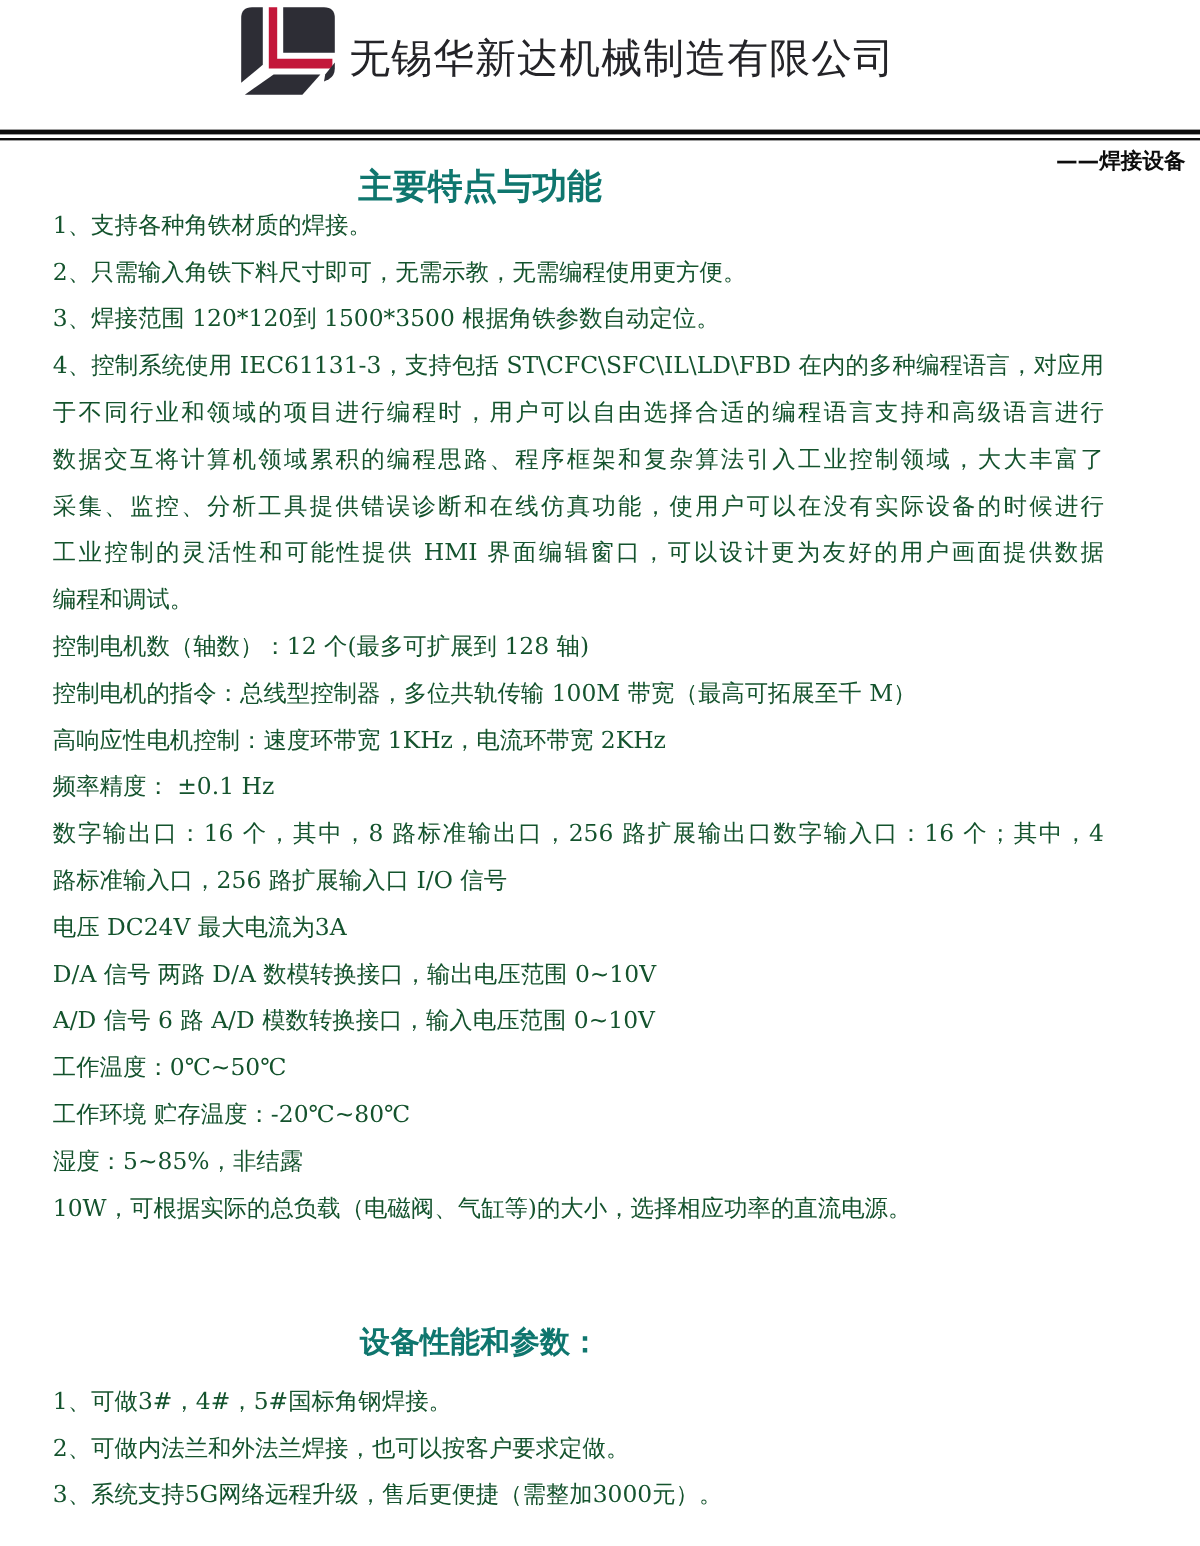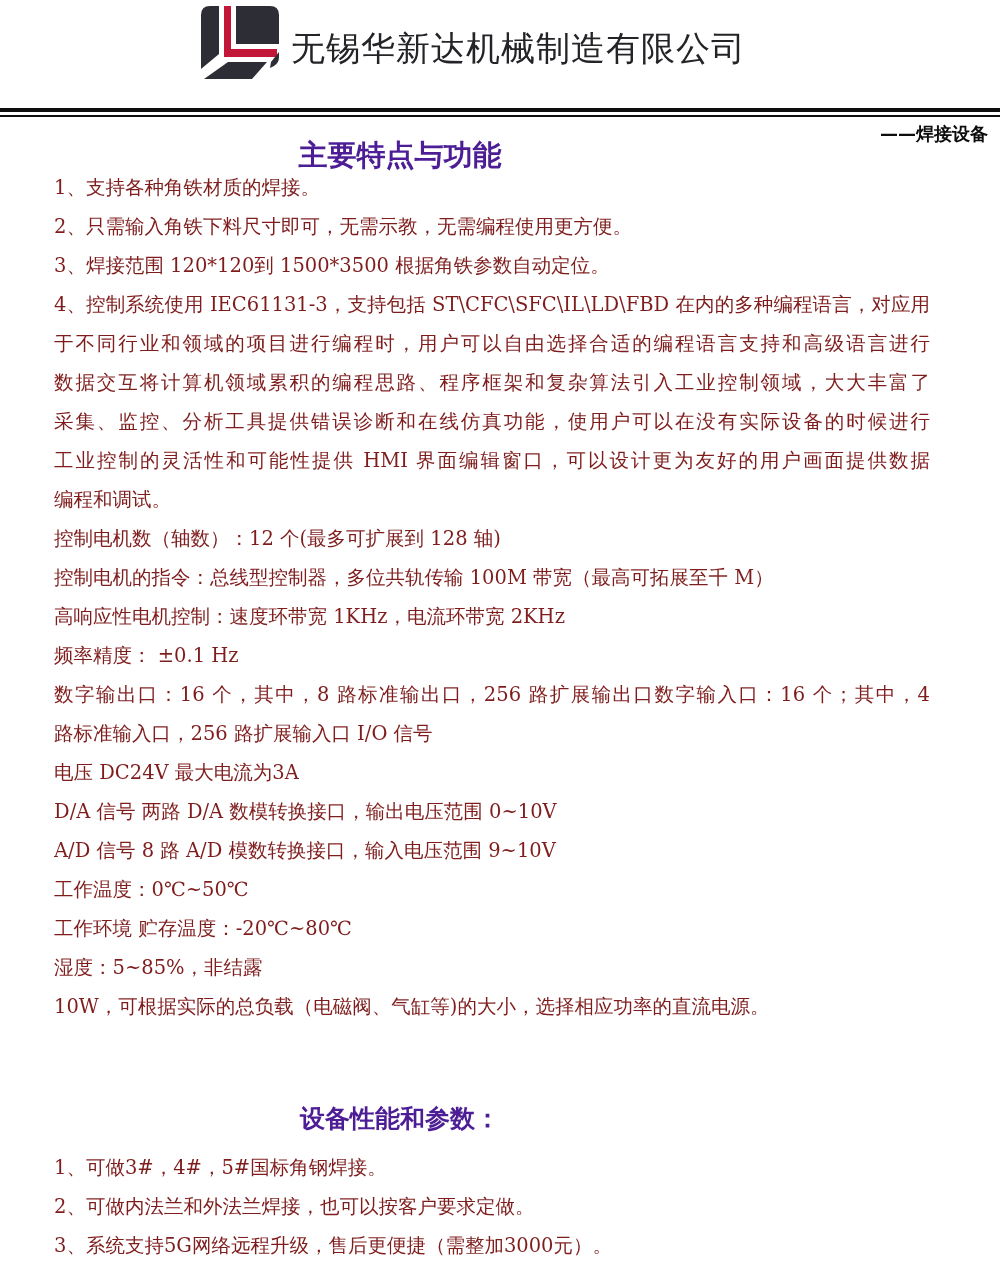--- a/index.html
+++ b/index.html
@@ -33,28 +33,28 @@
     position:absolute; left:0; right:0; top:108px;
     height:3px;
     border-top:4px solid #0d0d0d;
     border-bottom:2px solid #0d0d0d;
   }
   
   .sec-title {
     position:absolute; left:0; width:800px;
     text-align:center;
     font-family:"DejaVu Sans","Liberation Sans",sans-serif;
-    font-weight:700; color:#4c1d95;
+    font-weight:700; color:#0f766e;
   }
   .sec-title.features { top:136px; font-size:29px; }
   .sec-title.params   { top:1102px; font-size:25px; }
   
   .textblock {
-    position:absolute; left:54px; width:876px;
-    font-size:19.5px; color:#7f1d1d;
+    position:absolute; left:44px; width:876px;
+    font-size:19.5px; color:#14532d;
   }
   .textblock.features { top:168px; }
   .textblock.params   { top:1148px; }
   .ln {
     height:39px; line-height:39px;
     white-space:nowrap; overflow:hidden;
   }
   .ln.jl {
     white-space:normal;
     text-align:justify;
@@ -95,21 +95,21 @@
   <div class="ln jl">工业控制的灵活性和可能性提供 HMI 界面编辑窗口，可以设计更为友好的用户画面提供数据</div>
   <div class="ln">编程和调试。</div>
   <div class="ln">控制电机数（轴数）：12 个(最多可扩展到 128 轴)</div>
   <div class="ln">控制电机的指令：总线型控制器，多位共轨传输 100M 带宽（最高可拓展至千 M）</div>
   <div class="ln">高响应性电机控制：速度环带宽 1KHz，电流环带宽 2KHz</div>
   <div class="ln">频率精度： ±0.1 Hz</div>
   <div class="ln jl">数字输出口：16 个，其中，8 路标准输出口，256 路扩展输出口数字输入口：16 个；其中，4</div>
   <div class="ln">路标准输入口，256 路扩展输入口 I/O 信号</div>
   <div class="ln">电压 DC24V 最大电流为3A</div>
   <div class="ln">D/A 信号 两路 D/A 数模转换接口，输出电压范围 0~10V</div>
-  <div class="ln">A/D 信号 8 路 A/D 模数转换接口，输入电压范围 9~10V</div>
+  <div class="ln">A/D 信号 6 路 A/D 模数转换接口，输入电压范围 0~10V</div>
   <div class="ln">工作温度：0℃~50℃</div>
   <div class="ln">工作环境 贮存温度：-20℃~80℃</div>
   <div class="ln">湿度：5~85%，非结露</div>
   <div class="ln">10W，可根据实际的总负载（电磁阀、气缸等)的大小，选择相应功率的直流电源。</div>
 </div>
 
 <div class="sec-title params">设备性能和参数：</div>
 
 <div class="textblock params">
   <div class="ln">1、可做3#，4#，5#国标角钢焊接。</div>

